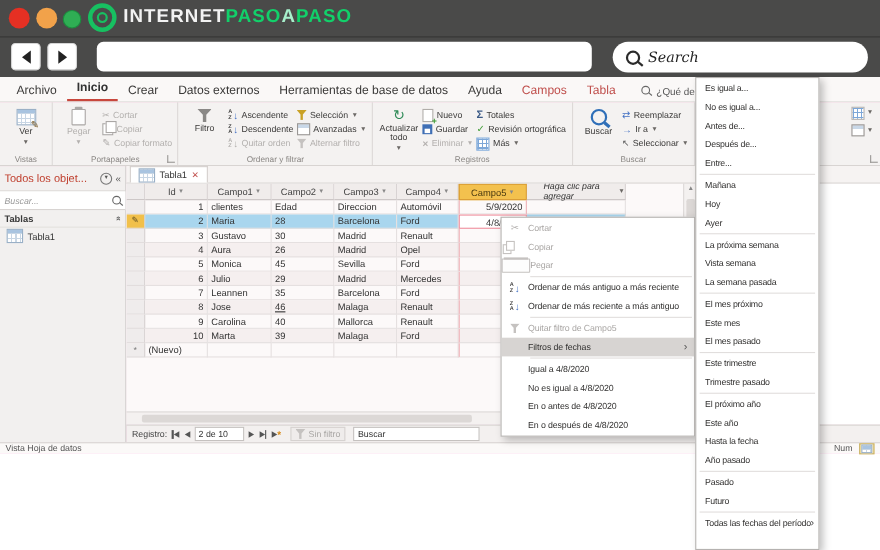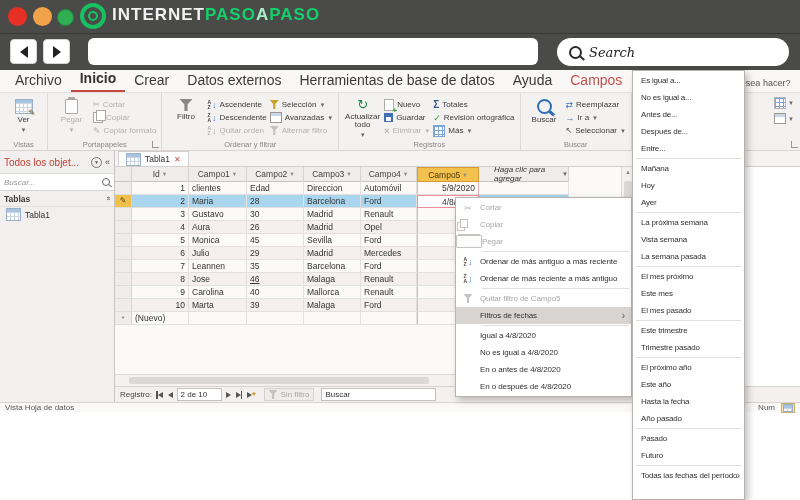--- a/index.html
+++ b/index.html
@@ -24,21 +24,21 @@
   .tri.l{border-width:6px 8px 6px 0;border-color:transparent #222 transparent transparent;}
   .tri.r{border-width:6px 0 6px 8px;border-color:transparent transparent transparent #222;}
   .addr{position:absolute;left:88px;top:4px;width:450px;height:27px;background:#fff;border-radius:6px;}
   .spill{position:absolute;left:557px;top:4px;width:232px;height:28px;background:#fff;border-radius:15px;display:flex;align-items:center;gap:7px;padding-left:12px;box-sizing:border-box;}
   .mag{display:inline-block;width:9px;height:9px;border:2px solid #2b2b2b;border-radius:50%;position:relative;flex:none;}
   .mag::after{content:"";position:absolute;width:6px;height:2px;background:#2b2b2b;right:-5px;bottom:-2px;transform:rotate(40deg);}
   .stext{font-family:"DejaVu Serif",serif;font-style:italic;font-size:13px;color:#222;}
 
   
   .tabsrow{position:absolute;top:70px;left:0;right:0;height:23px;background:#faf8f7;display:flex;align-items:flex-end;padding-left:6px;border-bottom:1px solid #e3e0de;box-sizing:border-box;}
-  .rtab{padding:4px 9px 4px;font-size:14px;color:#3b3a39;white-space:nowrap;}
+  .rtab{padding:4px 9px 4px;font-size:11px;color:#3b3a39;white-space:nowrap;}
   .tt-active{border-bottom:2.5px solid #c8473d;font-weight:bold;color:#333;}
   .tt-contextual{color:#c0504d;}
   .tellme{display:flex;align-items:flex-start;gap:6px;margin-left:14px;padding-bottom:4px;}
   .magsm{width:6px;height:6px;border:1.4px solid #666;border-radius:50%;position:relative;}
   .magsm::after{content:"";position:absolute;width:4px;height:1.4px;background:#666;right:-3px;bottom:-1px;transform:rotate(40deg);}
   .tellme span{font-size:9px;color:#555;}
 
   
   .ribbon{position:absolute;top:93px;left:0;right:0;height:58px;background:#f4f2f1;display:flex;border-bottom:1px solid #d8d4d2;box-sizing:border-box;}
   .rgroup{position:relative;border-right:1px solid #ddd9d7;padding:3px 5px 13px;display:flex;gap:3px;box-sizing:border-box;}

